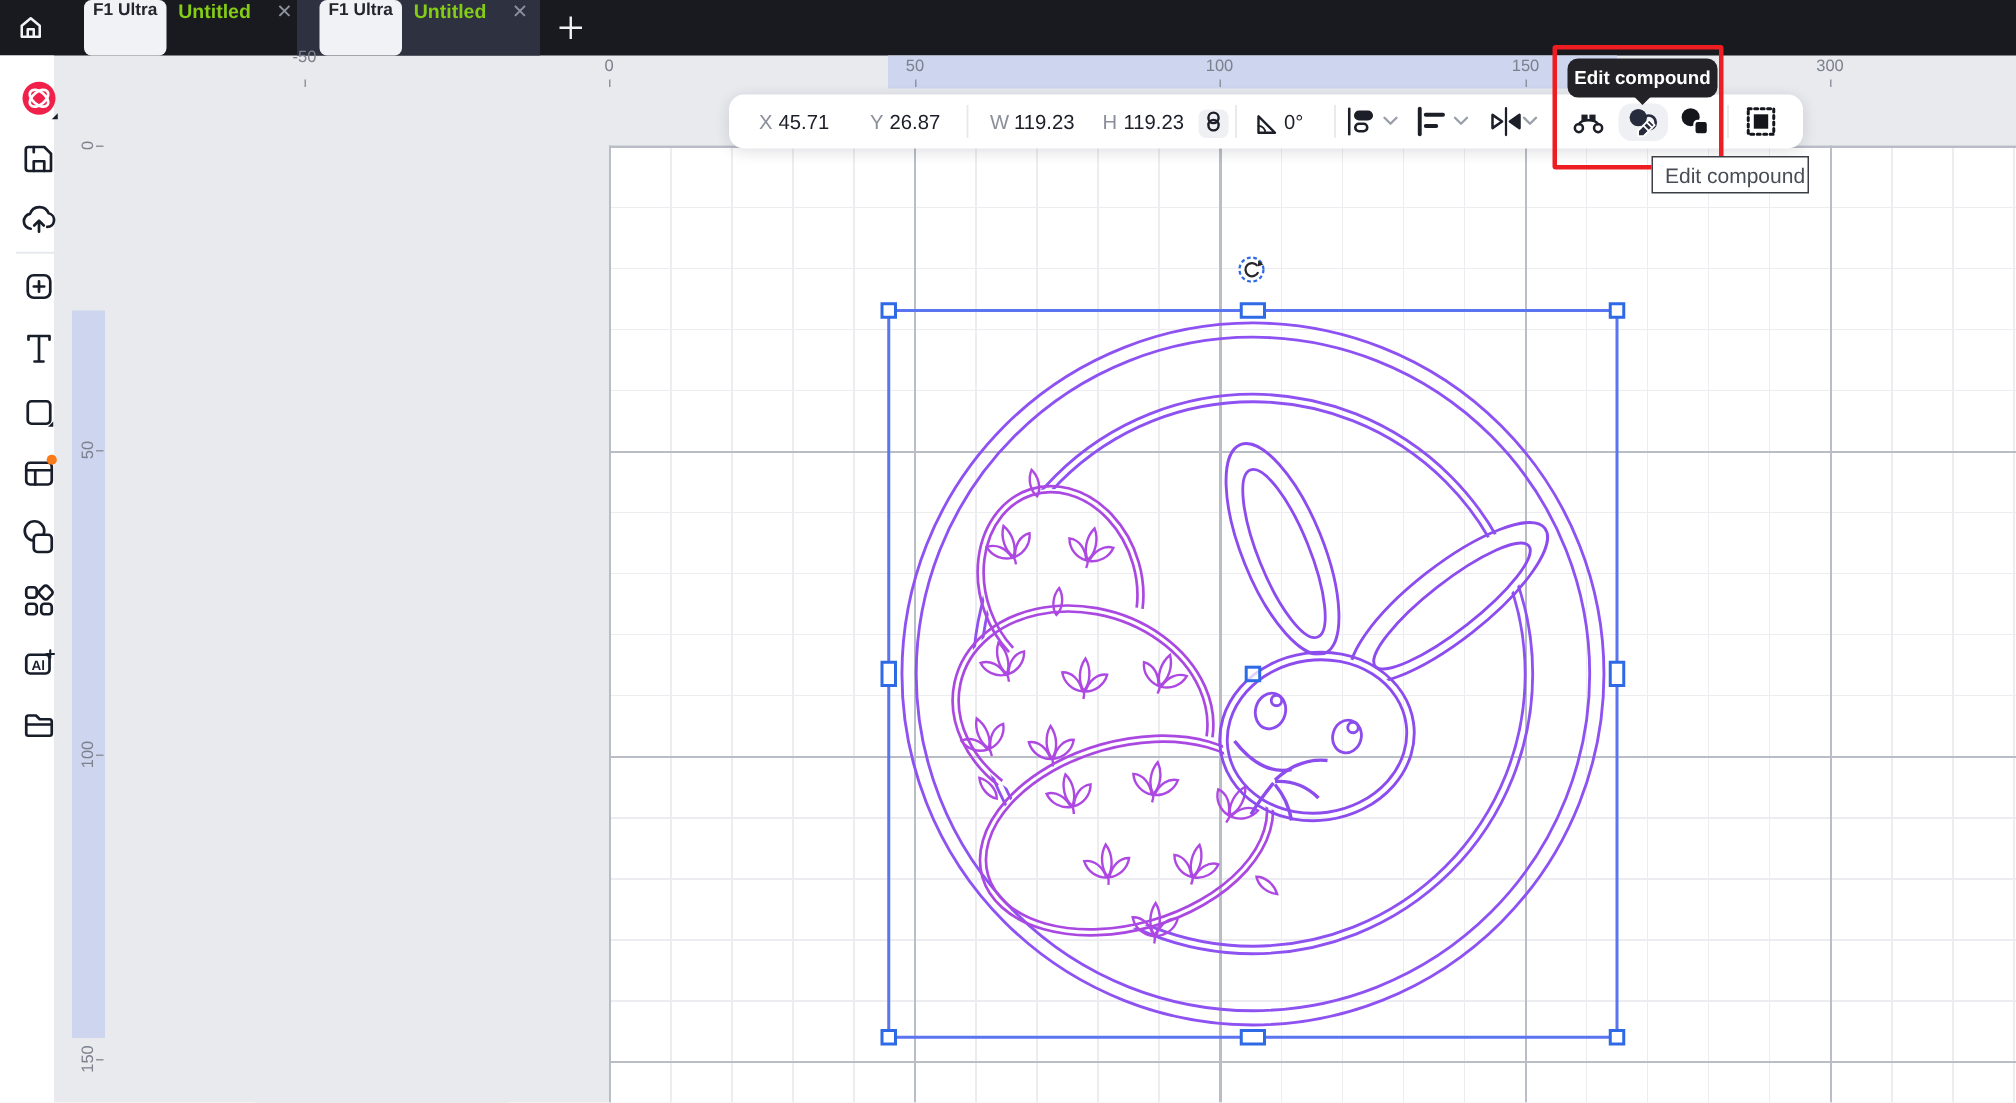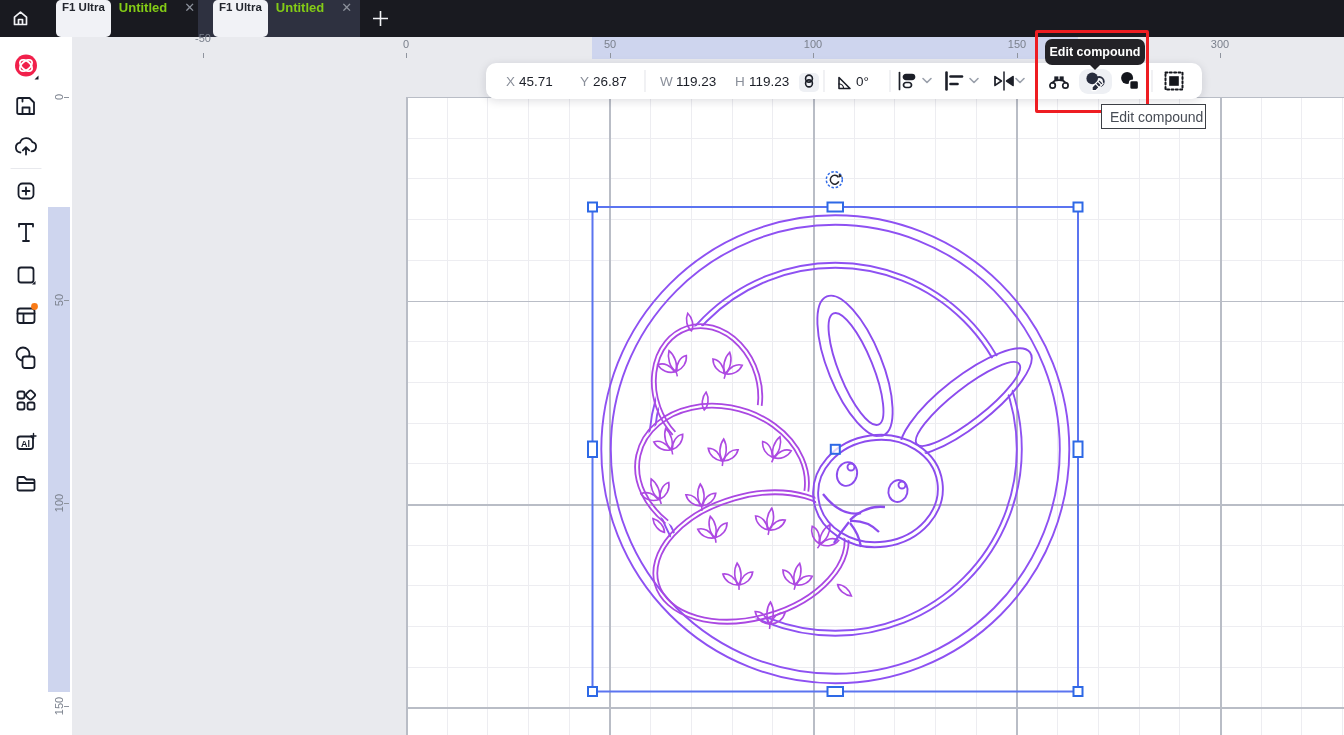--- a/index.html
+++ b/index.html
@@ -4,21 +4,21 @@
 <style>
   * { margin:0; padding:0; box-sizing:border-box; }
   html,body { width:1344px; height:735px; overflow:hidden; }
   body { background:#e9eaee; font-family:"Liberation Sans", sans-serif; position:relative; }
   #topbar { position:absolute; left:0; top:0; width:1344px; height:37px; background:#191a20; }
   .tab { position:absolute; top:0; height:37px; display:flex; }
   .tab.active { background:#2e3140; }
   .pill { background:#f1f2f6; color:#23262e; font-size:11.5px; font-weight:bold; border-radius:5px; padding:2px 6px 3px; line-height:1; }
   .tabname { color:#84cc16; font-size:13px; font-weight:bold; margin-left:8px; }
   .closex { color:#8d929c; font-size:13px; margin-left:17px; }
-  #side { position:absolute; left:0; top:37px; width:72px; height:698px; background:#ffffff; }
+  #side { position:absolute; left:0; top:37px; width:36px; height:698px; background:#ffffff; }
   #canvas { position:absolute; left:406px; top:97px; right:0; bottom:0; background-color:#ffffff;
     background-image:
       repeating-linear-gradient(90deg, #b9bdc6 0, #b9bdc6 1.5px, transparent 1.5px, transparent 203.5px),
       repeating-linear-gradient(180deg, #b9bdc6 0, #b9bdc6 1.5px, transparent 1.5px, transparent 203.5px),
       repeating-linear-gradient(90deg, #ededf1 0, #ededf1 1px, transparent 1px, transparent 40.7px),
       repeating-linear-gradient(180deg, #ededf1 0, #ededf1 1px, transparent 1px, transparent 40.7px);
   }
   .hlh { position:absolute; left:592px; top:37px; width:486px; height:22px; background:#ced5ee; }
   .hlv { position:absolute; left:48px; top:207px; width:22px; height:485px; background:#ced5ee; }
   .rnum { position:absolute; font-size:11px; color:#7b818d; transform:translate(-50%,0); }

